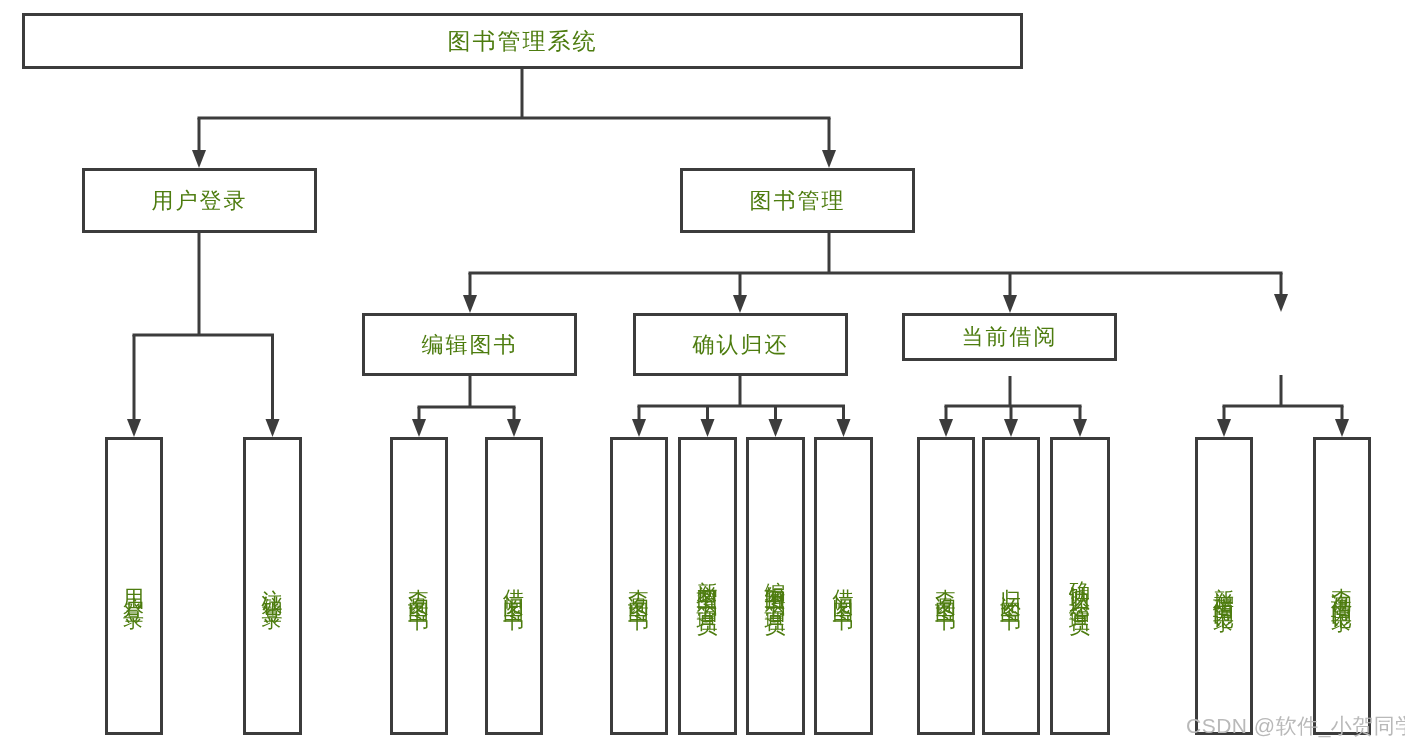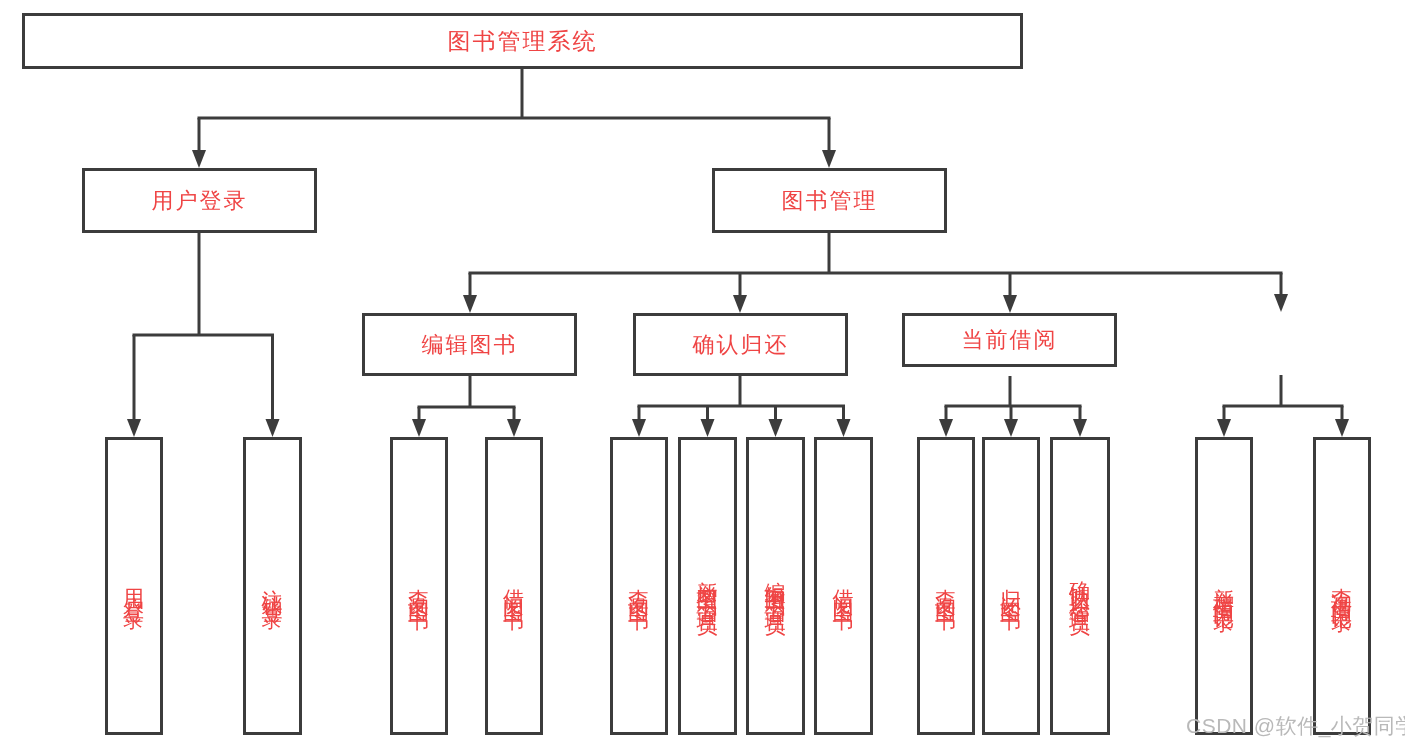--- a/index.html
+++ b/index.html
@@ -10,21 +10,21 @@
     font-family:"Liberation Sans","DejaVu Sans",sans-serif;
     overflow:hidden;
   }
   .connectors{position:absolute;left:0;top:0;z-index:1;}
   .node{
     position:absolute;
     box-sizing:border-box;
     border:3px solid #3c3c3c;
     background:#ffffff;
     display:flex;align-items:center;justify-content:center;
-    color:#ef4444;
+    color:#4d7c0f;
     z-index:2;
   }
   .h-node{font-size:22px;letter-spacing:2px;font-weight:500;}
   .root-node{font-size:23px;}
   .leaf{
     writing-mode:vertical-lr;
     text-orientation:mixed;
     font-size:21px;
     letter-spacing:7px;
     line-height:1;
@@ -97,25 +97,25 @@
       <line x1="1222.5" y1="406" x2="1343.5" y2="406" stroke="#3c3c3c" stroke-width="3"></line>
       <line x1="1224" y1="406" x2="1224" y2="423" stroke="#3c3c3c" stroke-width="3"></line>
       <polygon points="1217,419 1231,419 1224,437" fill="#3c3c3c"></polygon>
       <line x1="1342" y1="406" x2="1342" y2="423" stroke="#3c3c3c" stroke-width="3"></line>
       <polygon points="1335,419 1349,419 1342,437" fill="#3c3c3c"></polygon>
     </svg>
 
   <div class="node h-node root-node" style="left:22px;top:13px;width:1001px;height:56px;">图书管理系统</div>
 
   <div class="node h-node" style="left:82px;top:168px;width:235px;height:65px;">用户登录</div>
-  <div class="node h-node" style="left:712px;top:168px;width:235px;height:65px;">图书管理</div>
+  <div class="node h-node" style="left:680px;top:168px;width:235px;height:65px;">图书管理</div>
 
   <div class="node h-node" style="left:362px;top:313px;width:215px;height:63px;">编辑图书</div>
   <div class="node h-node" style="left:633px;top:313px;width:215px;height:63px;">确认归还</div>
-  <div class="node h-node" style="left:902px;top:313px;width:215px;height:54px;">当前借阅</div>
+  <div class="node h-node" style="left:902px;top:313px;width:215px;height:48px;">当前借阅</div>
 
   <div class="node leaf" style="left:105px;top:437px;width:58px;height:298px;">用户登录</div>
   <div class="node leaf" style="left:243px;top:437px;width:59px;height:298px;">注销登录</div>
 
   <div class="node leaf" style="left:390px;top:437px;width:58px;height:298px;">查询图书</div>
   <div class="node leaf" style="left:485px;top:437px;width:58px;height:298px;">借阅图书</div>
 
   <div class="node leaf" style="left:610px;top:437px;width:58px;height:298px;">查询图书</div>
   <div class="node leaf long" style="left:678px;top:437px;width:59px;height:298px;">新增图书（管理员）</div>
   <div class="node leaf long" style="left:746px;top:437px;width:59px;height:298px;">编辑图书（管理员）</div>

